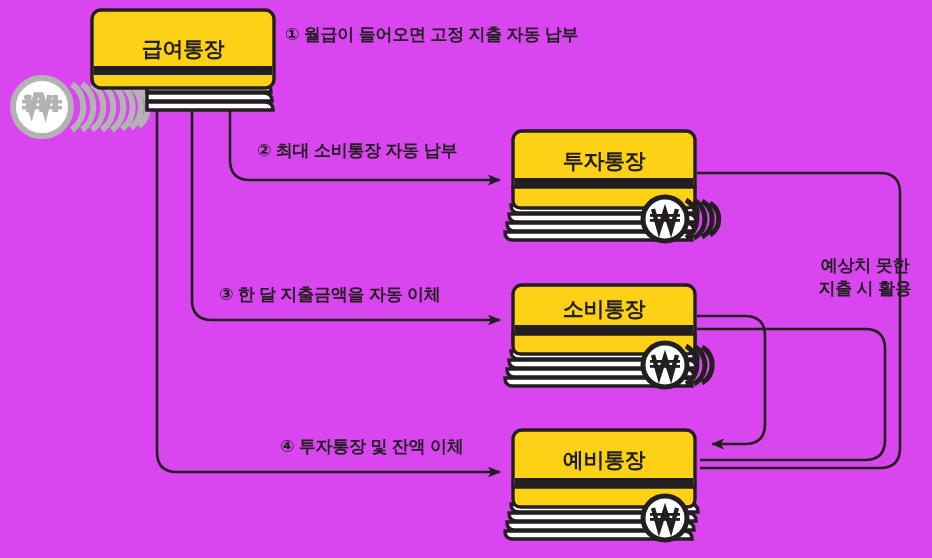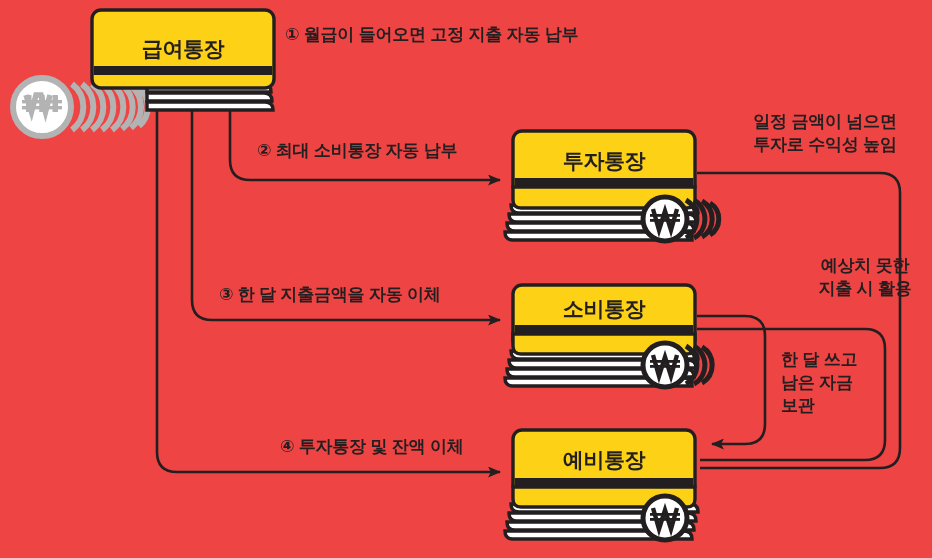--- a/index.html
+++ b/index.html
@@ -1,18 +1,18 @@
 <!DOCTYPE html>
 <html><head>
 <meta charset="utf-8">
 <style>
   html,body{margin:0;padding:0;background:#ffffff;}
   body{width:932px;height:558px;overflow:hidden;
        font-family:"Liberation Sans","DejaVu Sans",sans-serif;}
-  #stage{position:relative;width:932px;height:558px;background:#ef4444;}
+  #stage{position:relative;width:932px;height:558px;background:#d946ef;}
   #diagram{position:absolute;left:0;top:0;width:932px;height:558px;}
   .lbl{position:absolute;color:#231f20;font-weight:700;font-size:17px;
        line-height:1.35;white-space:pre-line;letter-spacing:-0.2px;}
   .lbl.c{text-align:center;}
   .cardlbl{font-weight:700;font-size:21px;fill:#231f20;letter-spacing:-0.4px;}
 </style>
 </head>
 <body>
 
 <div id="stage">
@@ -158,23 +158,18 @@
   </svg>
 
   <div class="lbl" style="left:285px; top:24px;">① 월급이 들어오면 고정 지출 자동 납부</div>
 
   <div class="lbl" style="left:257px; top:140px;">② 최대 소비통장 자동 납부</div>
 
   <div class="lbl" style="left:219px; top:284px;">③ 한 달 지출금액을 자동 이체</div>
 
   <div class="lbl" style="left:280px; top:436px;">④ 투자통장 및 잔액 이체</div>
 
-  <div class="lbl c" style="left:735px; top:111px; width:180px;">일정 금액이 넘으면
-투자로 수익성 높임</div>
 
   <div class="lbl c" style="left:790px; top:255px; width:150px;">예상치 못한
 지출 시 활용</div>
 
-  <div class="lbl" style="left:781px; top:349px; width:120px;">한 달 쓰고
-남은 자금
-보관</div>
 
 </div>
 
 </body></html>

